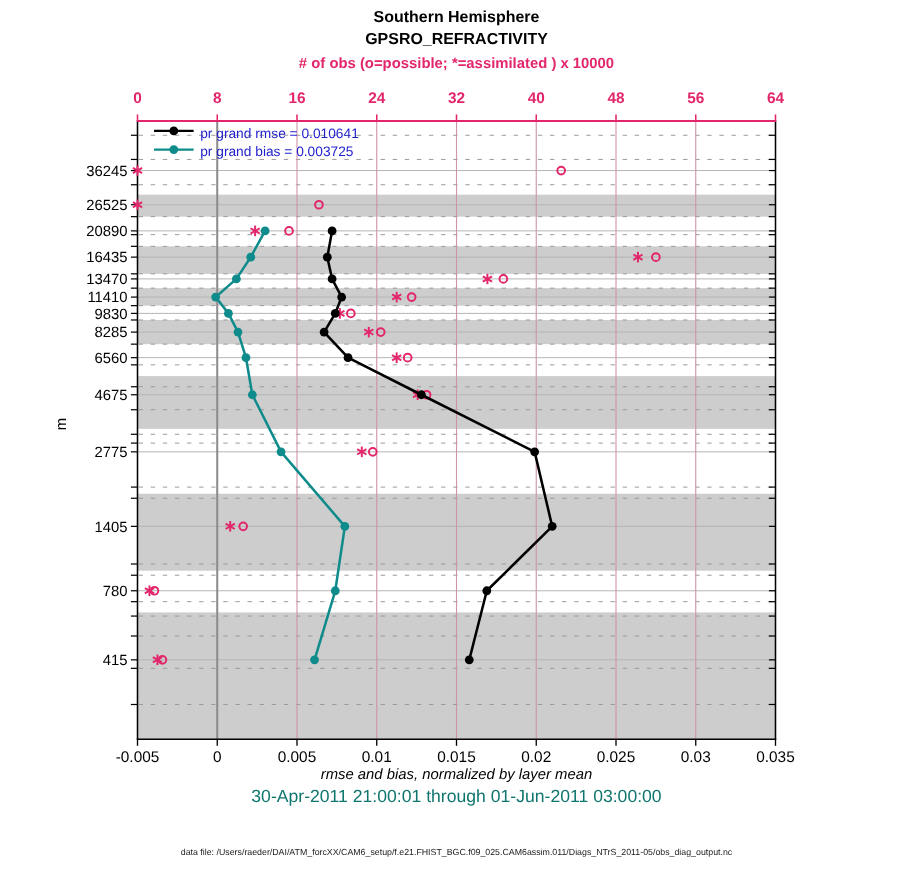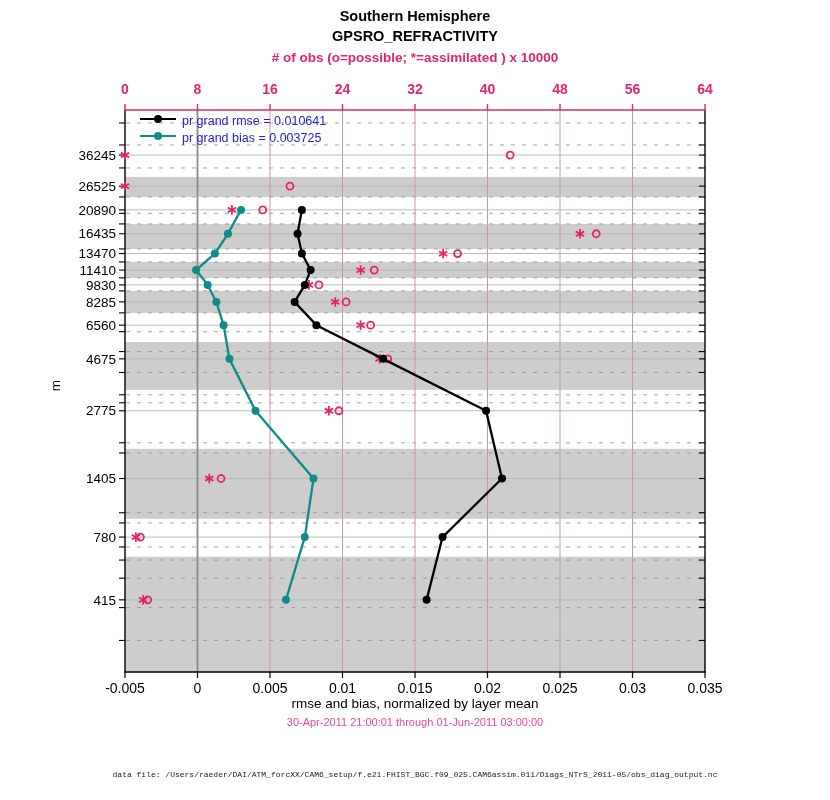--- a/index.html
+++ b/index.html
@@ -3,23 +3,23 @@
 <meta charset="utf-8">
 <style>
   html,body{margin:0;padding:0;background:#ffffff;}
   body{font-family:"Liberation Sans", sans-serif;}
   #fig{position:relative;width:830px;height:800px;background:#fff;overflow:hidden;}
   #plot-svg{position:absolute;left:0;top:0;}
   .abs{position:absolute;}
   .ctr{left:0;width:830px;text-align:center;}
   .title-line{font-weight:bold;font-size:14.5px;color:#000;}
   .top-label{font-weight:bold;font-size:13.5px;}
-  .xlabel{font-size:13.5px;color:#000;}
-  .datestr{font-size:11px;color:#ec4899;}
-  .footer{font-size:8px;color:#1a1a1a;font-family:Liberation Mono, monospace;}
+  .xlabel{font-size:13.5px;color:#000;font-style:italic;}
+  .datestr{font-size:16px;color:#0f766e;}
+  .footer{font-size:8px;color:#1a1a1a;}
   .ylab{left:50px;top:378px;font-size:13.5px;color:#000;transform:rotate(-90deg);}
   .legend{left:139px;top:114px;}
   .legend-row{display:flex;align-items:flex-start;height:17px;}
   .lswatch{margin-right:5px;}
   .ltext{font-size:12.5px;white-space:nowrap;}
 </style>
 </head>
 <body>
 
 <div id="fig">

